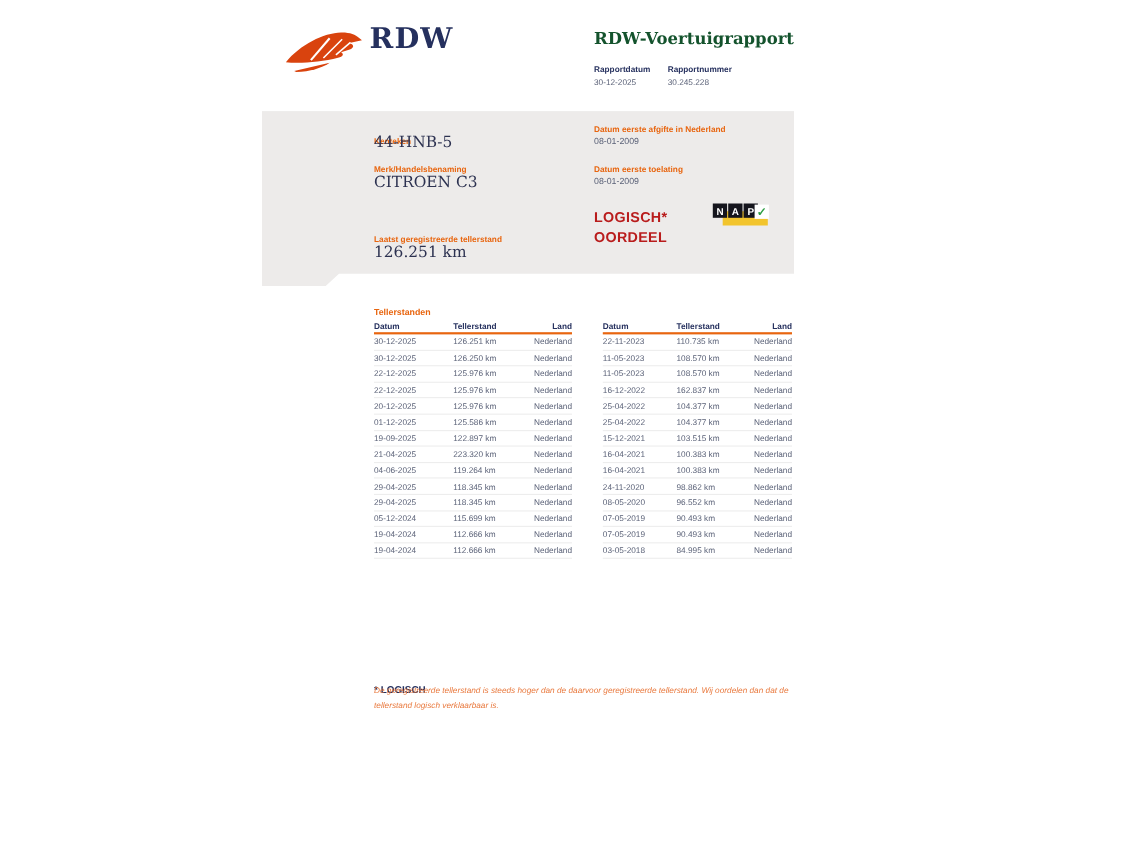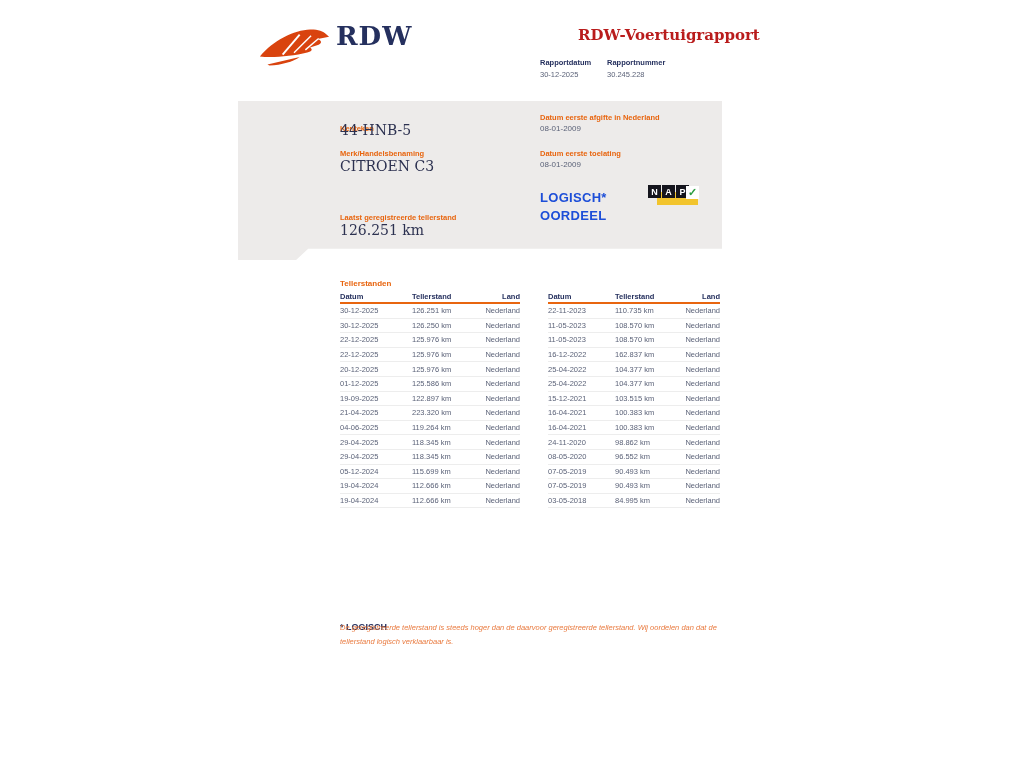--- a/index.html
+++ b/index.html
@@ -6,32 +6,32 @@
   html,body { width:1024px; height:768px; background:#ffffff; }
   body { font-family:"Liberation Sans", sans-serif; position:relative; overflow:hidden; }
   #page { position:absolute; inset:0; width:1024px; height:683px; background:#fff; overflow:hidden; }
 
   .abs { position:absolute; }
 
   
   #wordmark { left:336px; top:21px; font-family:"DejaVu Serif", serif; font-weight:600;
               font-size:26px; letter-spacing:1px; color:#25305e; }
   #report-title { left:540px; top:26px; font-family:"DejaVu Serif", serif; font-weight:bold;
-                  font-size:15px; color:#b91c1c;margin-left:38px; }
+                  font-size:15px; color:#14532d; }
   .meta-label { font-size:7.5px; font-weight:bold; color:#25305e; }
   .meta-value { font-size:7.5px; color:#5b6278; }
 
   
   #summary-box { left:238px; top:101px; width:484px; height:159px; background:#edebea;
     clip-path: polygon(0 0, 100% 0, 100% 93%, 14.5% 93%, 12% 100%, 0 100%); }
 
   .field-label { font-size:7.5px; font-weight:bold; color:#e8650f; }
   .field-value-serif { font-family:"DejaVu Serif", serif; font-size:14px; color:#2c3150; }
   .field-value-sans { font-size:8px; color:#5b6278; }
-  .oordeel { font-size:13px; font-weight:bold; color:#1d4ed8; letter-spacing:.3px; }
+  .oordeel { font-size:13px; font-weight:bold; color:#b91c1c; letter-spacing:.3px; }
 
   
   #nap-logo { left:648px; top:185px; width:52px; height:23px; }
   .nap-yellow { position:absolute; left:9px; top:7px; width:41px; height:13px; background:#f2c42d; }
   .nap-box { position:absolute; top:0; width:13px; height:13px; background:#15151d; color:#fff;
              font-size:9px; font-weight:bold; display:flex; align-items:center; justify-content:center; }
   .nap-check { position:absolute; left:38px; top:1px; width:13px; height:13px; background:#fff;
                color:#2f9e44; font-size:11px; font-weight:bold; display:flex; align-items:center; justify-content:center; }
 
   

